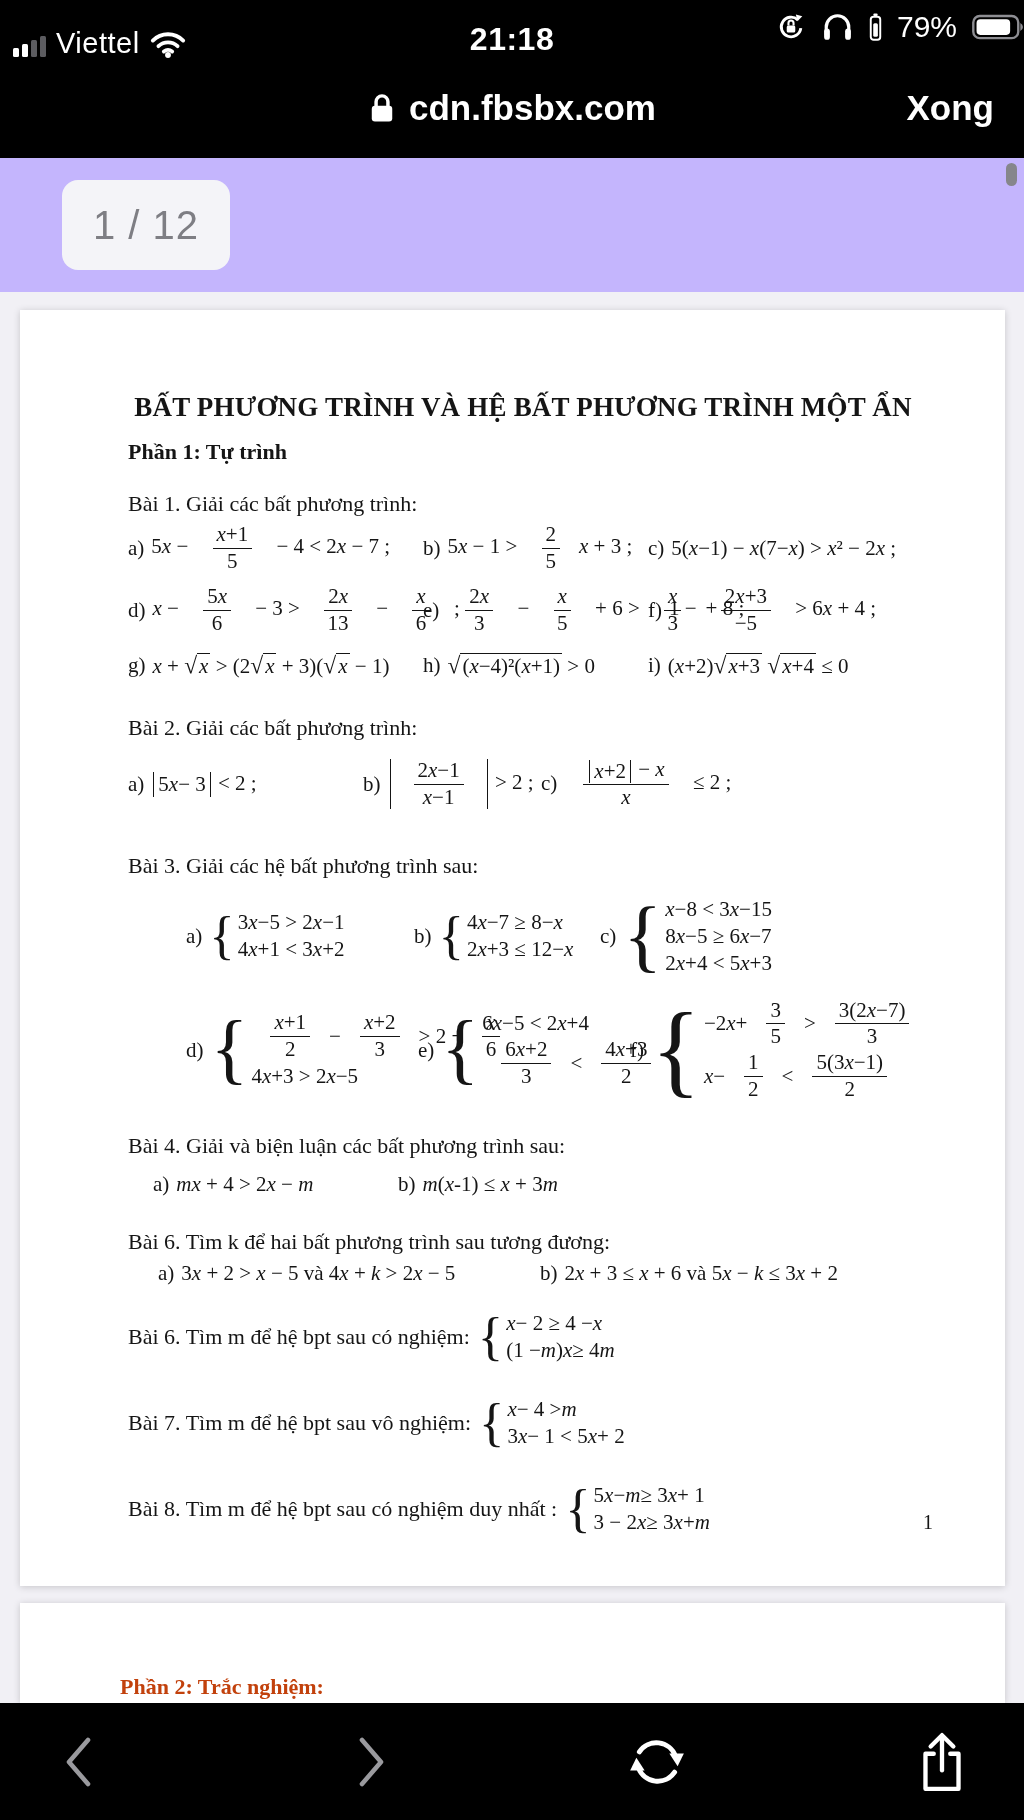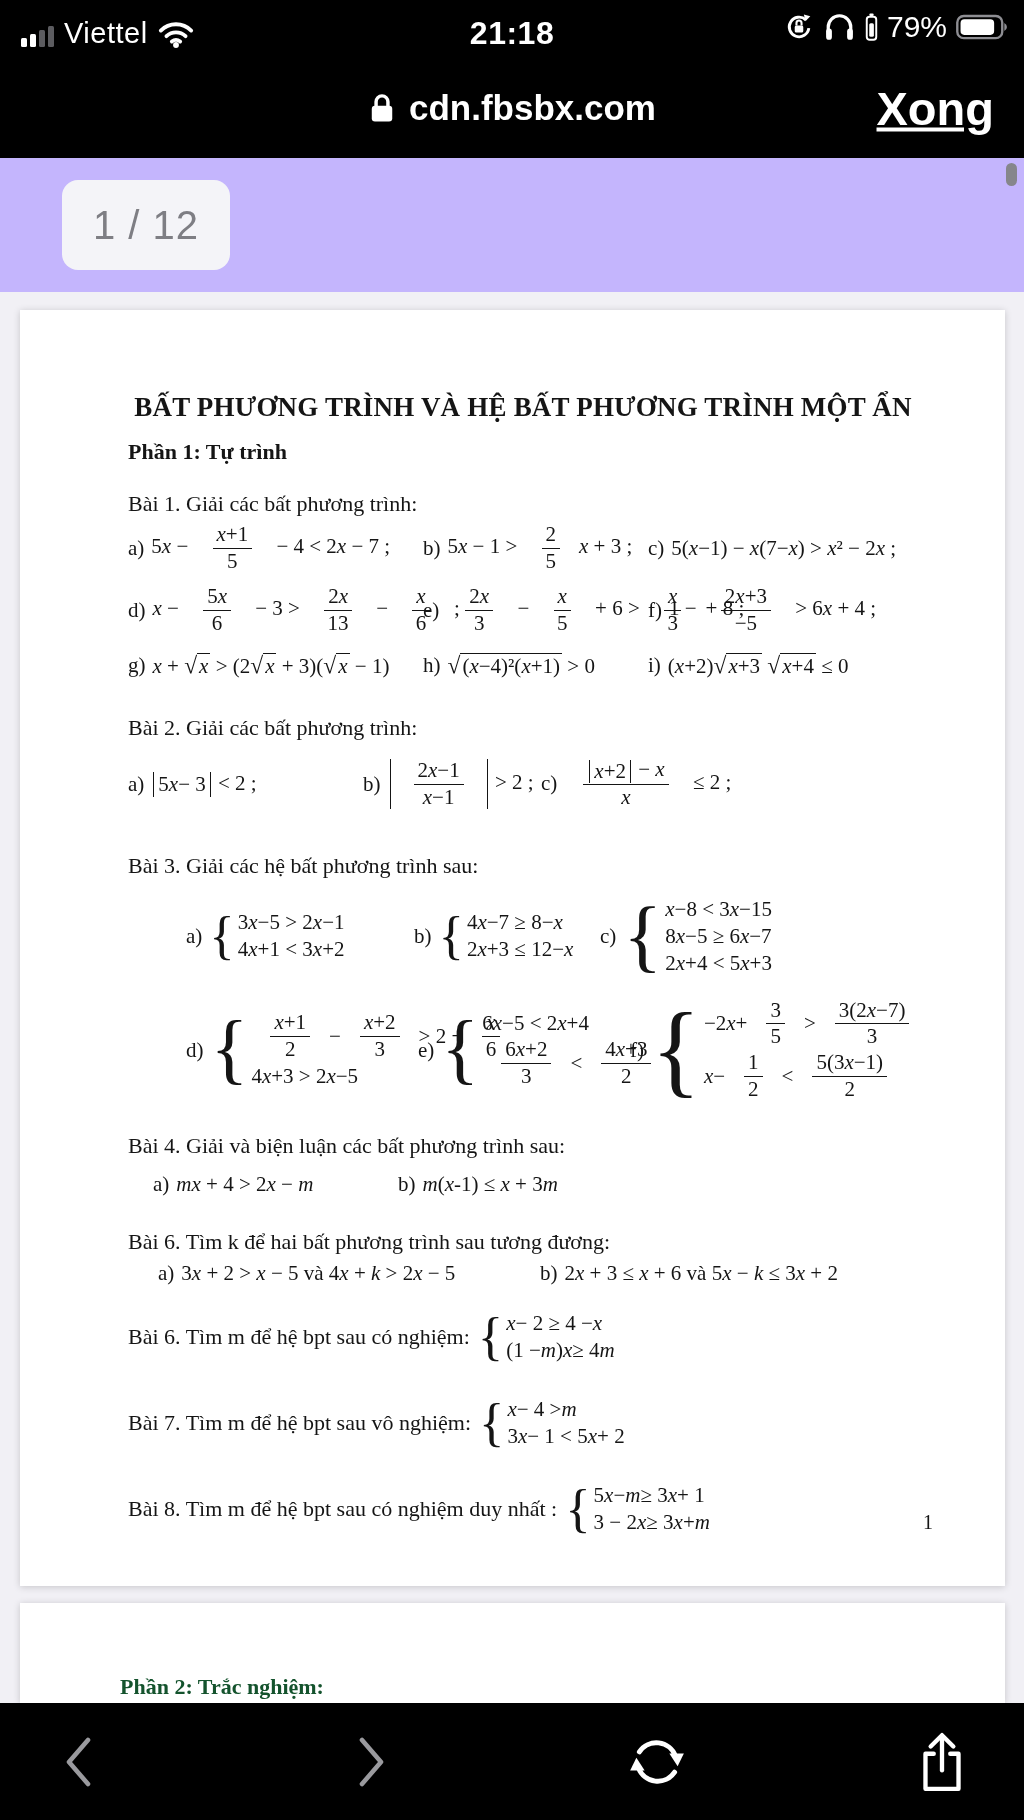--- a/index.html
+++ b/index.html
@@ -2,47 +2,47 @@
 <html><head>
 <meta charset="utf-8">
 <style>
   html,body{margin:0;padding:0;}
   body{width:1024px;height:1820px;position:relative;background:#f1f0f5;overflow:hidden;
        font-family:"Liberation Sans","DejaVu Sans",sans-serif;}
   .screen{position:absolute;inset:0;}
 
   
   .topchrome{position:absolute;top:0;left:0;width:1024px;height:158px;background:#000;}
-  .statusbar{position:absolute;top:0;left:0;right:0;height:58px;display:flex;align-items:center;
-             color:#fff;padding:8px 20px 0;box-sizing:border-box;}
+  .statusbar{position:absolute;top:0;left:0;right:0;height:58px;display:flex;align-items:flex-end;
+             color:#fff;padding:8px 12px 0;box-sizing:border-box;}
   .sb-left{display:flex;align-items:flex-end;gap:10px;}
   .carrier{font-size:29px;line-height:1;letter-spacing:.5px;}
   .sb-time{position:absolute;left:50%;transform:translateX(-50%);font-size:32px;font-weight:700;letter-spacing:.5px;}
-  .sb-right{position:absolute;right:16px;top:10px;display:flex;align-items:center;gap:9px;}
+  .sb-right{position:absolute;right:0;top:10px;display:flex;align-items:center;gap:15px;}
   .battery-pct{font-size:30px;font-weight:400;}
 
   .urlbar{position:absolute;top:58px;left:0;right:0;height:100px;}
   .url-center{position:absolute;left:50%;top:50%;transform:translate(-50%,-50%);
               display:flex;align-items:center;gap:13px;color:#fff;font-size:35px;font-weight:700;background:none;border:none;}
   .done-btn{position:absolute;right:30px;top:50%;transform:translateY(-50%);
-            background:none;border:none;color:#fff;font-size:47px;font-weight:600;font-family:inherit;padding:0;text-decoration:underline;}
+            background:none;border:none;color:#fff;font-size:35px;font-weight:600;font-family:inherit;padding:0;}
 
   
   .chipstrip{position:absolute;top:158px;left:0;width:1024px;height:134px;background:#c4b5fd;}
   .chip{position:absolute;left:62px;top:22px;width:168px;height:90px;background:#f4f4f8;border-radius:16px;
         display:flex;align-items:center;justify-content:center;font-size:40px;font-weight:500;color:#7e7e84;letter-spacing:1px;}
   .scrollpill{position:absolute;top:163px;right:7px;width:11px;height:23px;border-radius:6px;background:#86868b;}
 
   
   .page{position:absolute;left:20px;width:985px;background:#fff;box-shadow:0 1px 7px rgba(0,0,0,.18);}
   .page1{top:310px;height:1276px;box-sizing:border-box;padding:82px 45px 0 108px;
          font-family:"Liberation Serif","DejaVu Serif",serif;color:#151515;font-size:21px;}
   .page2{top:1603px;height:100px;}
   .part2-heading{position:absolute;left:100px;bottom:3px;font-family:"Liberation Serif","DejaVu Serif",serif;
-                 font-size:22px;font-weight:700;color:#14532d;}
+                 font-size:22px;font-weight:700;color:#c2410c;}
 
   .doc-title{margin:0 0 0 -42px;text-align:center;font-size:27px;font-weight:700;letter-spacing:.2px;}
   .h{font-size:22px;margin-top:26px;}
   .h.bold{font-weight:700;}
   .h.first{margin-top:16px;}
 
   .mrow{display:flex;align-items:center;}
   .mitem{display:inline-flex;align-items:center;white-space:nowrap;}
   .ilabel{margin-right:7px;}
 

